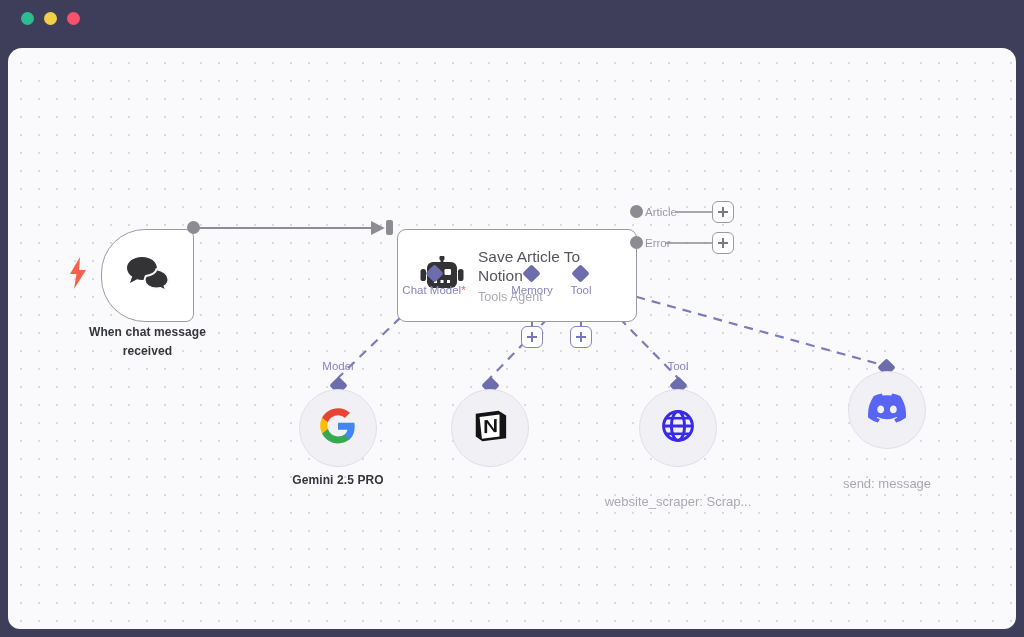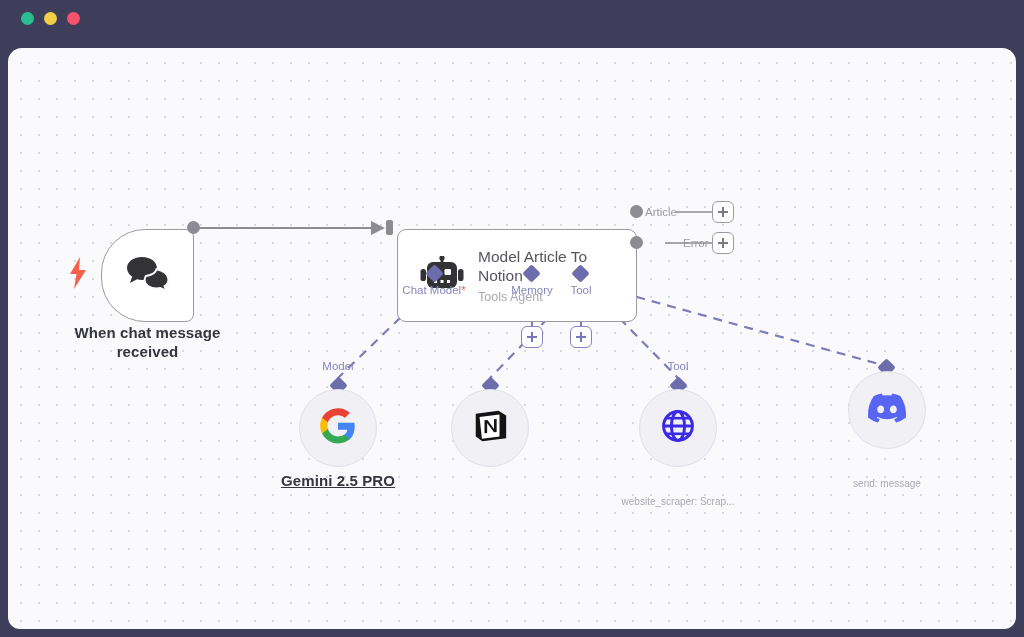--- a/index.html
+++ b/index.html
@@ -52,31 +52,31 @@
     left: 0; top: 0;
     width: 1008px; height: 581px;
     pointer-events: none;
   }
 
   
   .node-title {
     position: absolute;
     text-align: center;
     color: #35353d;
-    font-size: 15px;
+    font-size: 12px;
     font-weight: bold;
     letter-spacing: .1px;
     line-height: 19px;
     white-space: pre-line;
   }
   .node-sub {
     position: absolute;
     text-align: center;
     color: #a9a9b4;
-    font-size: 10px;
+    font-size: 13px;
     line-height: 15px;
     white-space: nowrap;
   }
 
   
   #trigger-node {
     position: absolute;
     left: 93px; top: 181px;
     width: 93px; height: 93px;
     background: #fff;
@@ -264,33 +264,33 @@
           <rect x="0.5" y="13" width="5.5" height="12" rx="2.6" fill="#333336"></rect>
           <rect x="38" y="13" width="5.5" height="12" rx="2.6" fill="#333336"></rect>
           <rect x="13" y="13" width="6.5" height="6" rx="1.3" fill="#fff"></rect>
           <rect x="24.5" y="13" width="6.5" height="6" rx="1.3" fill="#fff"></rect>
           <rect x="14" y="24" width="3" height="3" fill="#fff"></rect>
           <rect x="20.5" y="24" width="3" height="3" fill="#fff"></rect>
           <rect x="27" y="24" width="3" height="3" fill="#fff"></rect>
         </svg>
       </span>
       <div id="agent-text">
-        <div id="agent-title">Model Article To Notion</div>
+        <div id="agent-title">Save Article To Notion</div>
         <div id="agent-subtitle">Tools Agent</div>
       </div>
     </div>
 
     <div class="in-port" style="left:378px; top:172px;"></div>
 
     <div class="port-dot" style="left:622px; top:157px;"></div>
     <span class="port-label" style="left:637px; top:158px;">Article</span>
     <div class="plus-box" style="left:704px; top:153px;"></div>
 
     <div class="port-dot" style="left:622px; top:188px;"></div>
-    <span class="port-label" style="left:637px; top:189px;margin-left:38px;">Error</span>
+    <span class="port-label" style="left:637px; top:189px;">Error</span>
     <div class="plus-box" style="left:704px; top:184px;"></div>
 
     <div class="diamond" style="left:420px; top:219px;"></div>
     <div class="sub-label" style="left:371px; top:236px; width:110px;">
       <span>Chat Model</span><span class="req">*</span>
     </div>
 
     <div class="diamond" style="left:517px; top:219px;"></div>
     <div class="sub-label" style="left:474px; top:236px; width:100px;">
       <span>Memory</span>
@@ -310,21 +310,21 @@
     <div class="circle-node" style="left:291px; top:341px;">
       <span class="glyph">
         <svg width="38" height="38" viewBox="0 0 48 48" xmlns="http://www.w3.org/2000/svg">
           <path fill="#4285F4" d="M45.1 24.5c0-1.6-.15-3.2-.43-4.7H24v9h11.9c-.5 2.8-2.1 5.1-4.5 6.7v5.5h7.2c4.2-3.9 6.5-9.6 6.5-16.5z"></path>
           <path fill="#34A853" d="M24 46c6.1 0 11.2-2 14.9-5.5l-7.2-5.5c-2 1.35-4.6 2.15-7.7 2.15-5.9 0-10.9-4-12.7-9.35H3.9v5.7C7.6 41 15.2 46 24 46z"></path>
           <path fill="#FBBC05" d="M11.3 27.8c-.45-1.35-.7-2.8-.7-4.3s.25-2.95.7-4.3v-5.7H3.9A22 22 0 0 0 1.5 23.5c0 3.55.85 6.9 2.4 9.95l7.4-5.65z"></path>
           <path fill="#EA4335" d="M24 10.35c3.35 0 6.35 1.15 8.7 3.4l6.4-6.4C35.2 3.7 30.1 1.5 24 1.5 15.2 1.5 7.6 6.5 3.9 13.5l7.4 5.7C13.1 14.35 18.1 10.35 24 10.35z"></path>
         </svg>
       </span>
     </div>
-    <div class="node-title" style="left:250px; top:423px; width:160px;text-decoration:underline;">Gemini 2.5 PRO</div>
+    <div class="node-title" style="left:250px; top:423px; width:160px;">Gemini 2.5 PRO</div>
 
     <div class="diamond" style="left:476px; top:331px;"></div>
     <div class="circle-node" style="left:443px; top:341px;">
       <span class="glyph">
         <svg width="38" height="38" viewBox="0 0 40 40" xmlns="http://www.w3.org/2000/svg">
           <path d="M5 7 L29 4 L37 9 L37 33 L12 36 L5 31 Z" fill="#141414"></path>
           <path d="M9 10.5 L30 8 L30 31 L11.5 33.5 Z" fill="#ffffff"></path>
           <path d="M14.2 27.6 L14.2 14 L17.4 13.6 L24.2 23.2 L24.2 12.8 L27 12.5
                    L27 26.3 L24.2 26.7 L17 16.9 L17 27.3 Z" fill="#141414"></path>
         </svg>

